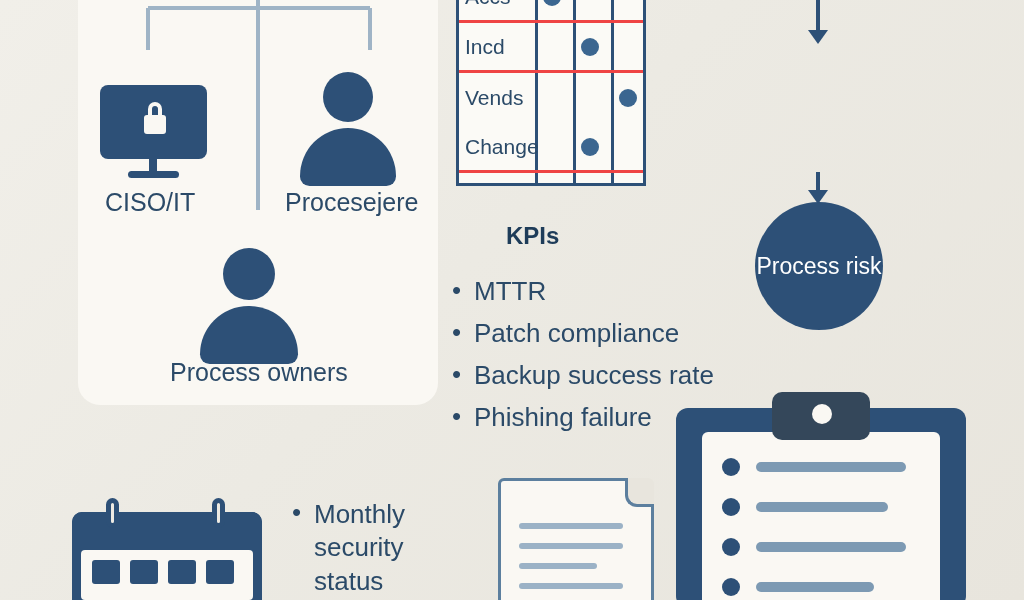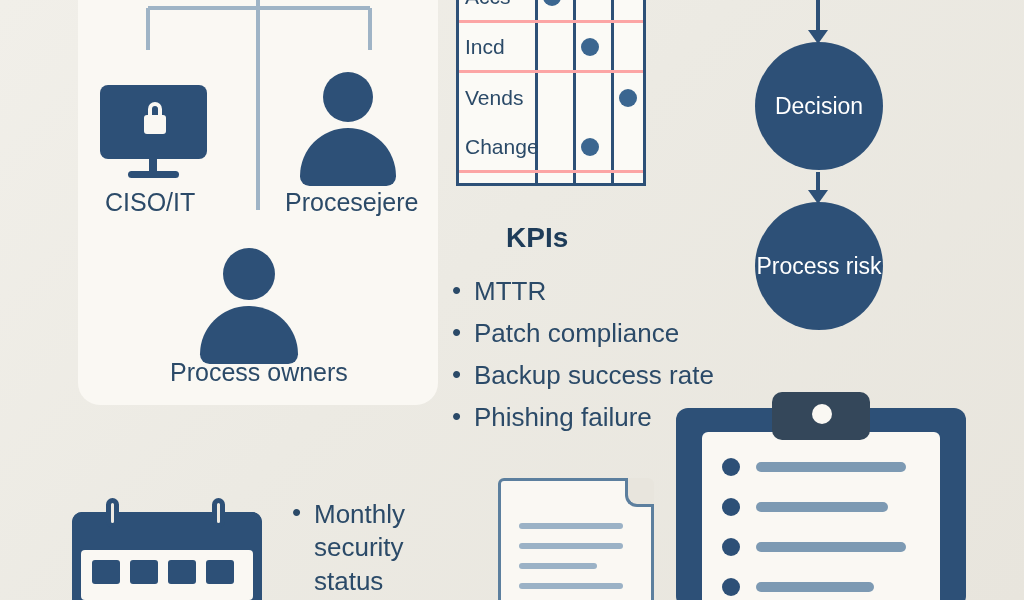--- a/index.html
+++ b/index.html
@@ -129,21 +129,21 @@
     position: absolute;
     inset: 0;
     border: 3px solid #2d5077;
     box-sizing: border-box;
     background: #fbfaf6;
   }
   .mrow {
     position: absolute;
     left: 0; right: 0;
     height: 50px;
-    border-bottom: 3px solid #fca5a5;
+    border-bottom: 3px solid #ef4444;
     box-sizing: border-box;
   }
   .mrow:last-child { border-bottom: none; }
   .mrow .rlabel {
     position: absolute;
     left: 6px;
     top: 50%;
     transform: translateY(-50%);
     font-size: 21px;
     color: #2b4a68;
@@ -201,21 +201,21 @@
     border-top: 14px solid #2d5077;
   }
   .arrow-1 { top: 44px; height: 48px; }
   .arrow-2 { top: 232px; height: 20px; }
 
   
   .kpi-title {
     position: absolute;
     left: 506px;
     top: 222px;
-    font-size: 28px;
+    font-size: 24px;
     font-weight: bold;
     color: #1e3c59;
   }
   .kpi-list {
     position: absolute;
     left: 452px;
     top: 276px;
     margin: 0;
     padding: 0;
     list-style: none;
@@ -461,21 +461,20 @@
       <div class="mrow" style="top:100px;">
         <span class="rlabel">Vends</span>
         <span class="dot" style="left:160px;"></span>
       </div>
     </div>
   </div>
 
   <div class="flow">
 
     <div class="arrow arrow-1"></div>
-    <div class="node node-mid">Decision</div>
     <div class="arrow arrow-2"></div>
     <div class="node node-bot">Process risk</div>
   </div>
 
   <div class="kpi-title">KPIs</div>
   <ul class="kpi-list">
     <li>MTTR</li>
     <li>Patch compliance</li>
     <li>Backup success rate</li>
     <li>Phishing failure</li>

